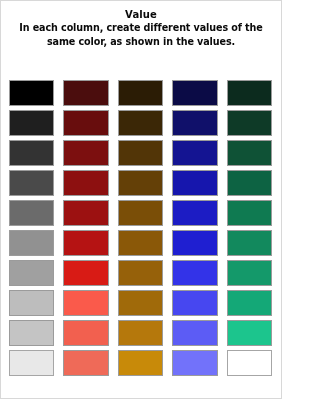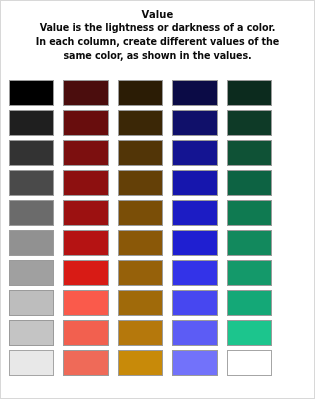--- a/index.html
+++ b/index.html
@@ -5,21 +5,21 @@
   html, body {
     margin: 0;
     padding: 0;
     background: #ffffff;
   }
   body {
     font-family: "DejaVu Sans", sans-serif;
   }
   #page {
     position: relative;
-    width: 315px;
+    width: 282px;
     height: 399px;
     background: #ffffff;
     border: 1px solid #d8d8d8;
     box-sizing: border-box;
     overflow: hidden;
   }
   .header {
     padding: 7px 6px 0 6px;
     text-align: center;
   }
@@ -64,21 +64,20 @@
     border-color: #a6a6a6;
   }
 </style>
 </head>
 <body>
 
 <div id="page">
 
   <div class="header">
     <p class="title">Value</p>
-    <p class="subtitle-line">Value is the lightness or darkness of a color.</p>
     <p class="subtitle-line">In each column, create different values of the</p>
     <p class="subtitle-line">same color, as shown in the values.</p>
   </div>
 
   <div class="grid" id="swatch-grid">
       <div class="swatch" style="background: rgb(0, 0, 0);"></div>
       <div class="swatch" style="background: rgb(75, 13, 13);"></div>
       <div class="swatch" style="background: rgb(43, 28, 5);"></div>
       <div class="swatch" style="background: rgb(11, 11, 70);"></div>
       <div class="swatch" style="background: rgb(12, 43, 30);"></div>

